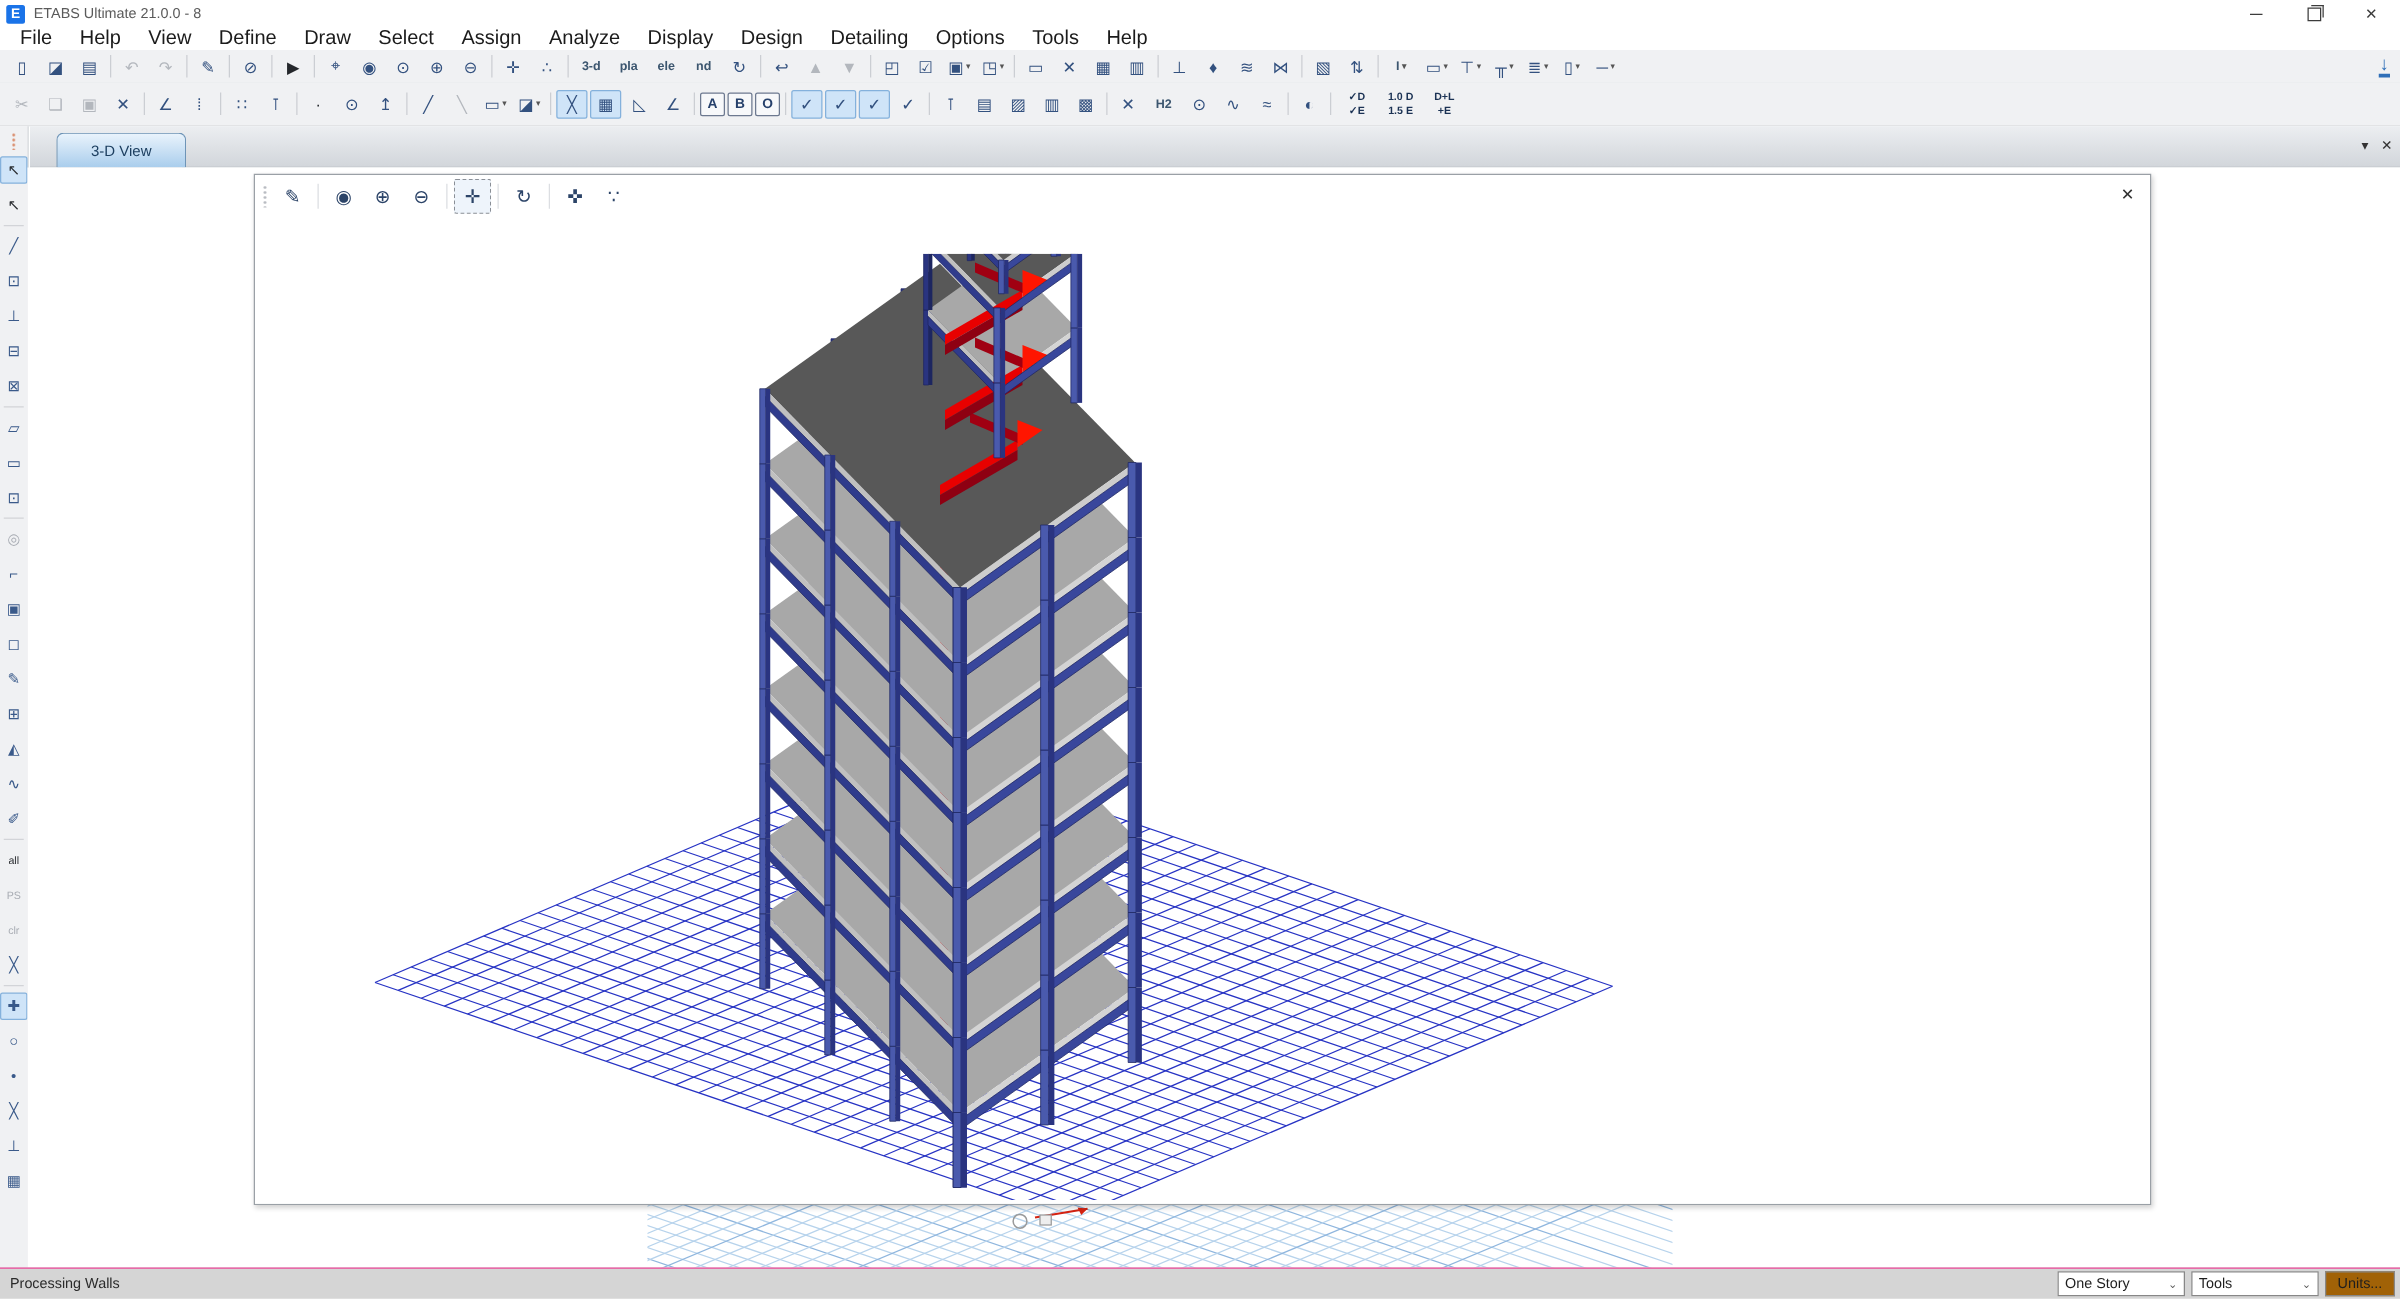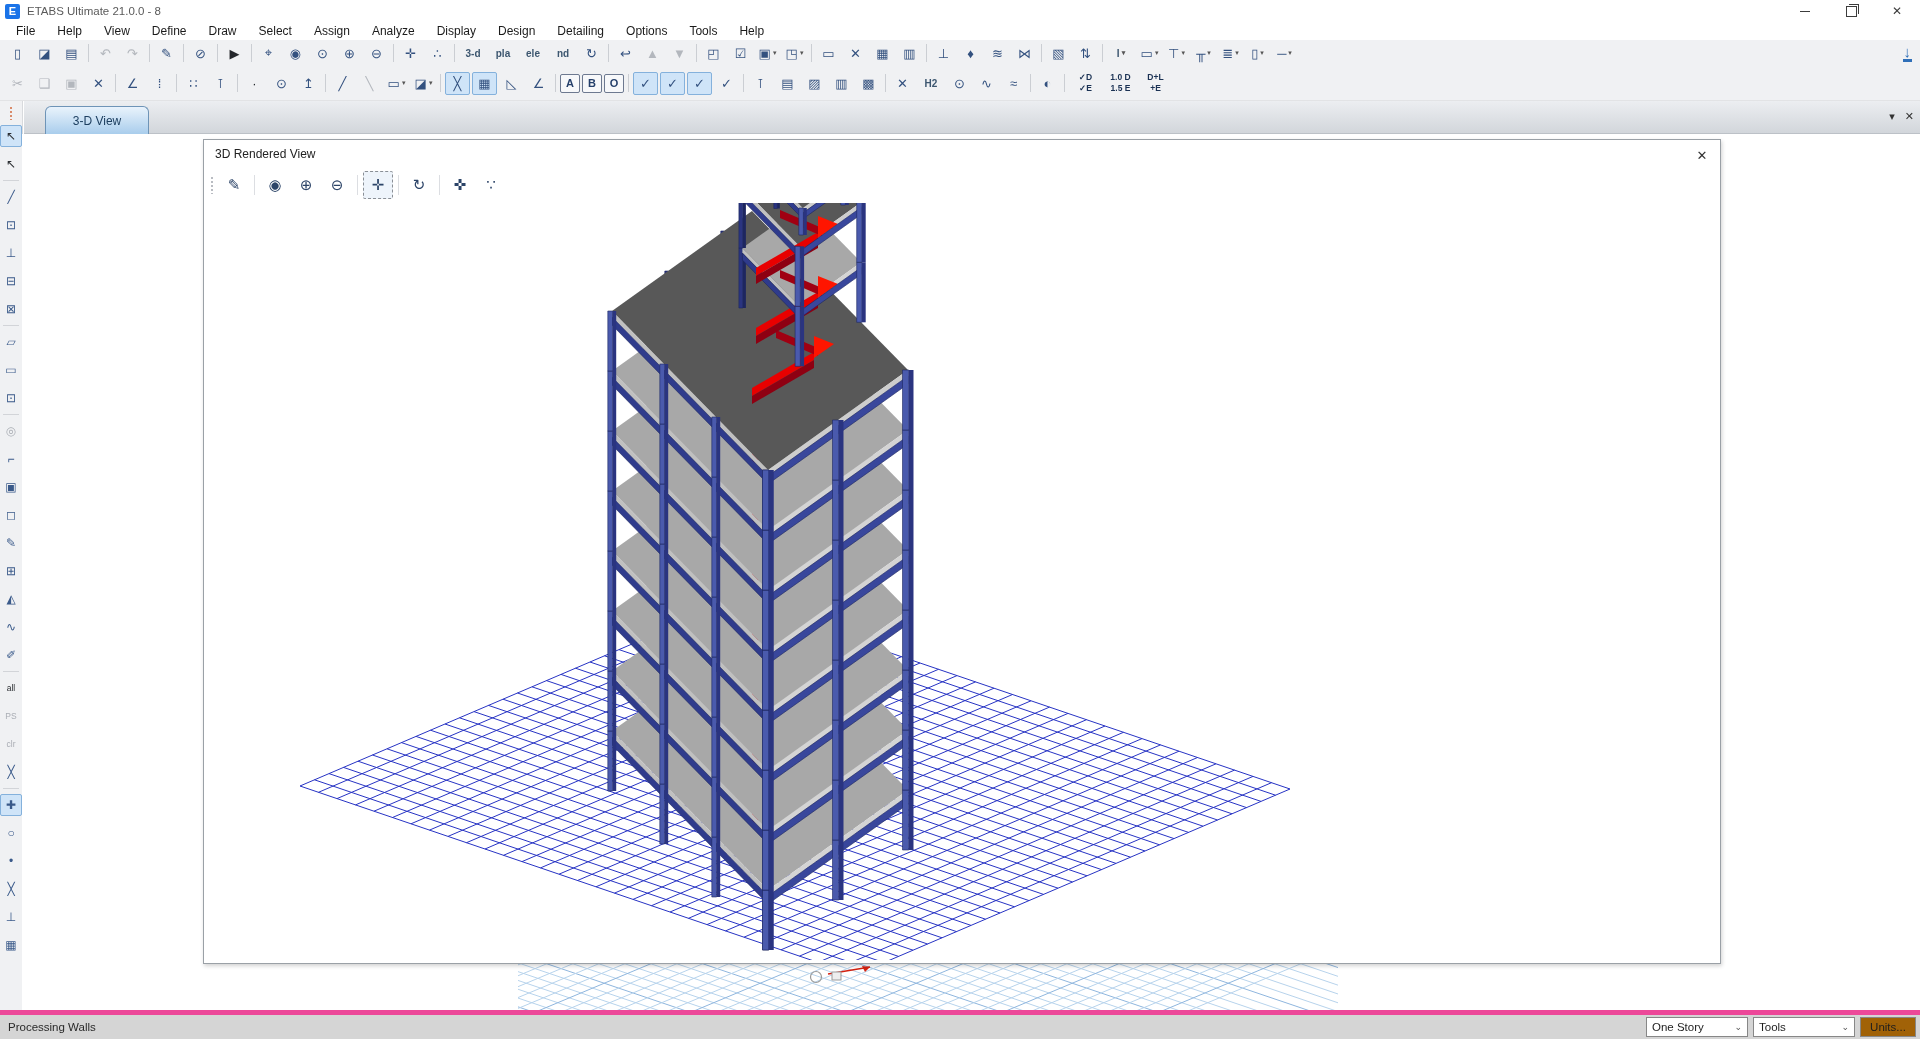--- a/index.html
+++ b/index.html
@@ -9,21 +9,21 @@
   .titlebar{position:absolute;top:0;left:0;right:0;height:22px;background:#fff;display:flex;align-items:center;padding-left:5px;gap:7px}
   .logo{width:15px;height:15px;background:#1a73e8;color:#fff;font-weight:bold;font-size:11px;display:flex;align-items:center;justify-content:center;border-radius:2px;flex:0 0 auto}
   .apptitle{font-size:11.5px;color:#5a5a5a}
   .winbtns{position:absolute;right:0;top:0;display:flex;height:22px}
   .winbtn{width:46px;height:22px;display:flex;align-items:center;justify-content:center;color:#3c3c3c;font-size:12px}
   .minbar{width:10px;height:1px;background:#3c3c3c}
   .restorebox{width:9px;height:9px;border:1px solid #3c3c3c;position:relative;background:#fff}
   .restorebox:before{content:"";position:absolute;left:2px;top:-3px;width:9px;height:9px;border:1px solid #3c3c3c;border-left:none;border-bottom:none}
   
   .menubar{position:absolute;top:22px;left:0;right:0;height:18px;background:#fff;display:flex;align-items:center;padding-left:5px}
-  .menu{padding:0 11px;font-size:12px;color:#1b1b1b;cursor:default}
+  .menu{padding:0 11px;font-size:16px;color:#1b1b1b;cursor:default}
   
   .tbar{position:absolute;left:0;right:0;background:#f0f1f3;border-bottom:1px solid #e2e3e5;display:flex;align-items:center;padding-left:4px}
   .tbar1{top:40px;height:26px}
   .tbar2{top:66px;height:34px}
   .tbtn{min-width:23px;height:21px;display:flex;align-items:center;justify-content:center;font-size:13px;color:#33517f;margin:0 1px;border:1px solid transparent;border-radius:2px}
   .tbtn.ink{color:#24272b}
   .tbtn.dim{color:#b3b7bd}
   .tbtn.txt{font-size:10px;font-weight:bold;color:#3c566f;min-width:26px}
   .tbtn.act{background:#cfe4f8;border-color:#84b1dc}
   .tbtn.dd:after{content:"▾";font-size:7px;color:#555;margin-left:2px}
@@ -52,21 +52,21 @@
   .fwin{position:absolute;left:203px;top:139px;width:1516px;height:823px;background:#fff;border:1px solid #9aa0a6;box-shadow:1px 2px 4px rgba(0,0,0,.18)}
   .fwtitle{height:28px;display:flex;align-items:center;padding:0 11px;font-size:12px;color:#222}
   .fwclose{position:absolute;right:9px;top:6px;font-size:13px;color:#333;width:18px;height:18px;display:flex;align-items:center;justify-content:center}
   .fwtools{height:34px;display:flex;align-items:center;padding-left:6px;gap:1px}
   .fgrip{width:4px;height:18px;margin-right:4px;background-image:radial-gradient(circle,#b9bcc2 1px,transparent 1.2px);background-size:4px 4px}
   .wbtn{width:28px;height:26px;display:flex;align-items:center;justify-content:center;font-size:15px;color:#2c4468;border:1px solid transparent;border-radius:2px}
   .wbtn.act{border:1px dashed #8a8f96;background:#eef4fb}
   .wsep{width:1px;height:20px;background:#dcdee2;margin:0 4px}
   .fwcontent{position:absolute;top:63px;left:0;right:0;bottom:0;overflow:hidden;background:#fff}
   
-  .statusbar{position:absolute;left:0;right:0;bottom:0;height:24px;background:#d5d5d5;border-top:5px solid #ec4899;display:flex;align-items:center;font-size:11.5px;color:#2a2a2a;padding-left:8px}
+  .statusbar{position:absolute;left:0;right:0;bottom:0;height:24px;background:#d5d5d5;border-top:1px solid #ec4899;display:flex;align-items:center;font-size:11.5px;color:#2a2a2a;padding-left:8px}
   .sright{position:absolute;right:4px;top:2px;display:flex;gap:5px;align-items:center}
   .sselect{width:90px;height:18px;background:#fff;border:1px solid #878787;font-size:11.5px;display:flex;align-items:center;justify-content:space-between;padding:0 5px;color:#1e1e1e}
   .sselect .chev{font-size:9px;color:#555}
   .sbutton{width:54px;height:18px;background:#a16207;border:1px solid #878787;font-size:11.5px;display:flex;align-items:center;justify-content:center;color:#1e1e1e}
 </style>
 </head>
 <body>
 
 <div class="titlebar">
   <div class="logo">E</div>
@@ -353,21 +353,20 @@
       <g>
         <line x1="310" y1="12" x2="352" y2="5" stroke="#d42211" stroke-width="1.6"></line>
         <polygon points="352,5 344,4 347,10" fill="#d42211"></polygon>
         <circle cx="298" cy="15" r="5.5" fill="none" stroke="#9a9a9a" stroke-width="1.2"></circle>
         <rect x="314" y="10" width="9" height="8" fill="#eee" stroke="#9a9a9a"></rect>
       </g>
     </svg>
 </div>
 
 <div class="fwin">
-  <div class="fwtitle">3D Rendered View</div>
   <div class="fwclose">✕</div>
   <div class="fwtools">
       <div class="fgrip"></div>
       <div class="wbtn">✎</div>
       <div class="wsep"></div>
       <div class="wbtn">◉</div>
       <div class="wbtn">⊕</div>
       <div class="wbtn">⊖</div>
       <div class="wsep"></div>
       <div class="wbtn act">✛</div>

